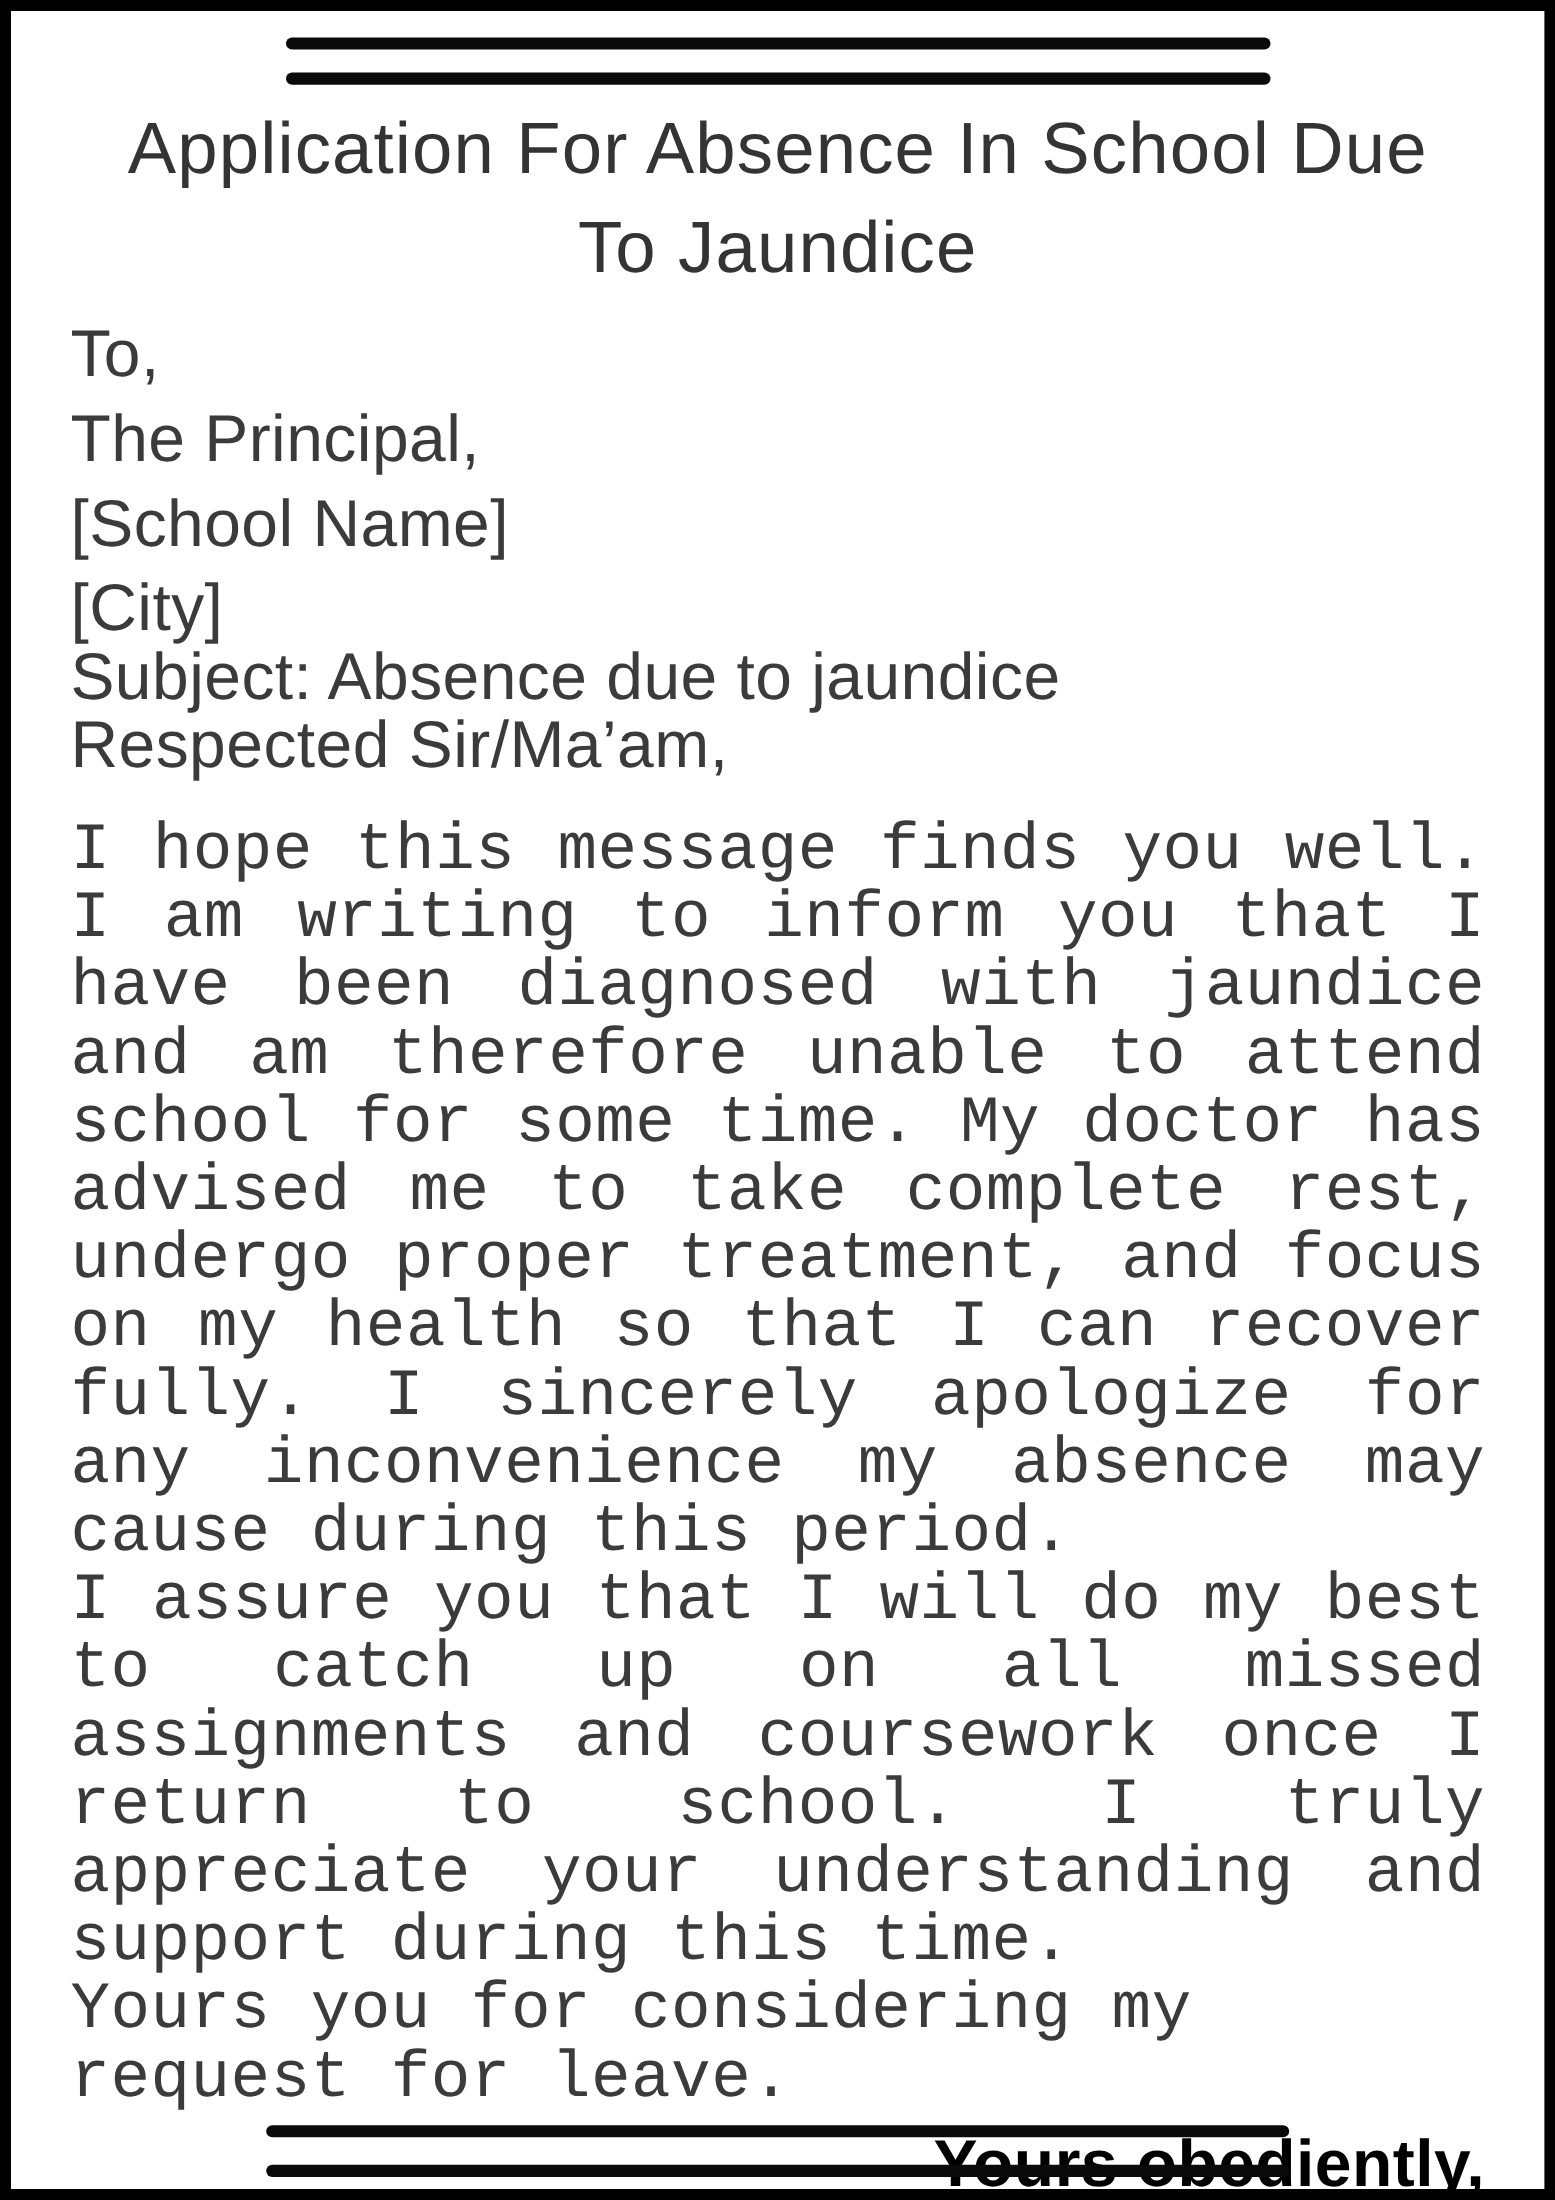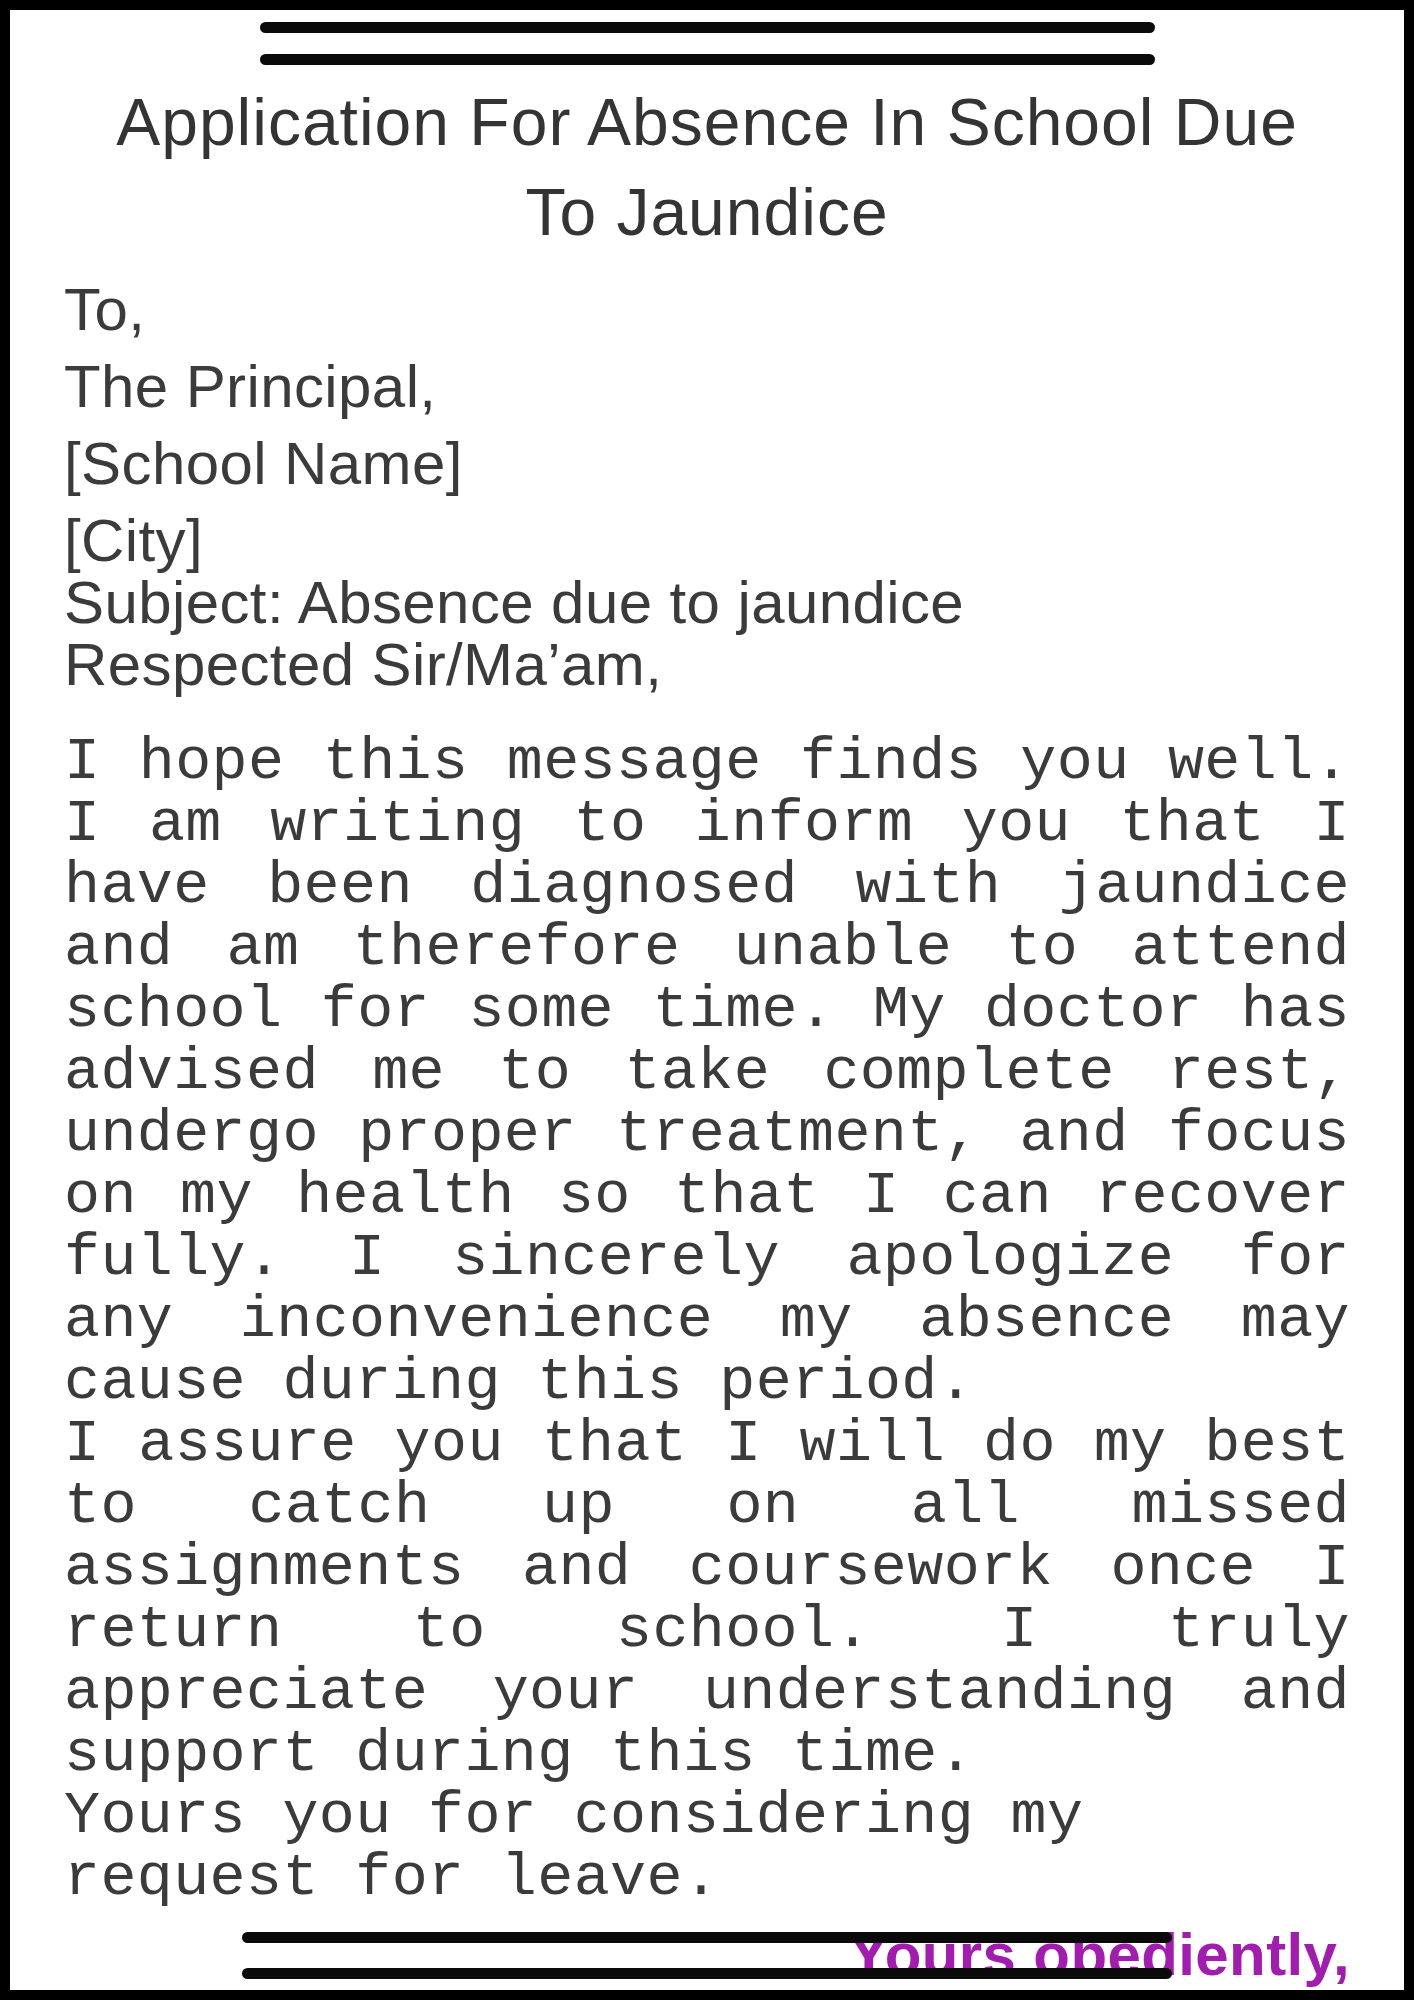--- a/index.html
+++ b/index.html
@@ -9,21 +9,21 @@
   }
   .page {
     position: relative;
     width: 1414px;
     height: 2000px;
     box-sizing: border-box;
     border: 10px solid #000000;
     background: #ffffff;
     font-family: "Liberation Sans", sans-serif;
     color: #3b3b3b;
-    padding: 12px 54px 0 54px;
+    padding: 24px 54px 0 54px;
     overflow: hidden;
   }
   
   .rules-top .rule,
   .rules-bottom .rule {
     height: 11px;
     background: #0a0a0a;
     border-radius: 6px;
     margin: 0 auto;
   }
@@ -71,21 +71,21 @@
     text-align: justify;
     text-justify: inter-word;
   }
   .closing-line { margin-top: 6px; }
 
   
   .valediction {
     margin-top: 8px !important;
     text-align: right;
     font-weight: bold;
-    color: #a21caf;
+    color: #000000;
   }
   .signature p {
     text-align: right;
     margin-top: 15px !important;
   }
 </style>
 </head>
 <body>
 
 <div class="page letter">

